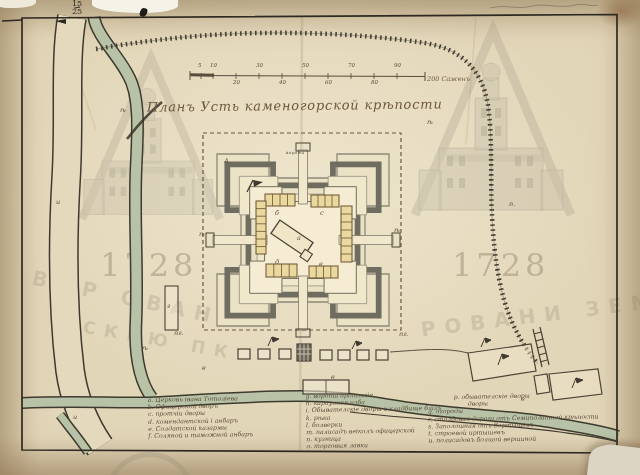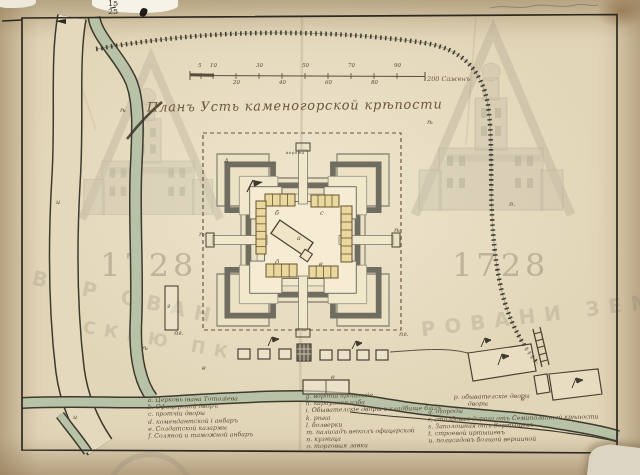--- a/index.html
+++ b/index.html
@@ -15,21 +15,21 @@
          border-radius:0 0 45% 55%;}
   .notch2{position:absolute;left:-4px;top:-4px;width:40px;height:12px;background:#efe9da;border-radius:0 0 50% 30%;}
   .smudge-tr{position:absolute;left:596px;top:-6px;width:50px;height:34px;
          background:radial-gradient(closest-side, rgba(135,95,55,.55), rgba(0,0,0,0));}
   .tear-br{position:absolute;left:588px;top:446px;width:70px;height:45px;background:#dcd5c3;
          transform:rotate(7deg);border-radius:35% 0 0 0;box-shadow:-3px -3px 6px rgba(90,70,45,.35);}
   .ink{position:absolute;color:#5d4c3a;font-style:italic;white-space:nowrap;}
   .title{left:147px;top:98px;font-size:13px;letter-spacing:.8px;color:#6e583c;transform:rotate(-.6deg);}
   .scale-unit{left:427px;top:75px;font-size:6.5px;color:#6b5a45;}
   .gate-lbl{left:286px;top:150px;font-size:4px;color:#4a4234;letter-spacing:.5px;}
-  .frac{left:72px;top:0px;font-size:8px;color:#2f2a22;font-style:normal;line-height:7px;text-align:center;margin-left:36px;}
+  .frac{left:72px;top:0px;font-size:8px;color:#2f2a22;font-style:normal;line-height:7px;text-align:center;}
   .frac .bar{display:block;border-top:1px solid #2f2a22;transform:rotate(-12deg);margin:0 2px;}
   .blob{position:absolute;left:140px;top:8px;width:7px;height:9px;background:#201c16;border-radius:50% 40% 60% 50%;transform:rotate(20deg);}
   .legend-col{position:absolute;font-size:6.2px;line-height:7.2px;color:#5d4d3c;font-style:italic;transform:rotate(-1deg);}
   .legend-col span{display:block;white-space:nowrap;}
   .wm1728{position:absolute;font-size:32px;letter-spacing:4px;color:rgba(125,115,95,.38);font-style:normal;}
   .wmstrip{position:absolute;font-family:"DejaVu Sans",sans-serif;font-weight:bold;font-size:20px;
            letter-spacing:9px;color:rgba(128,118,102,.22);white-space:nowrap;}
   .wmcircle{position:absolute;left:105px;top:452px;width:80px;height:80px;border:5px solid rgba(150,140,118,.30);border-radius:50%;}
   svg{position:absolute;left:0;top:0;}
 </style>

